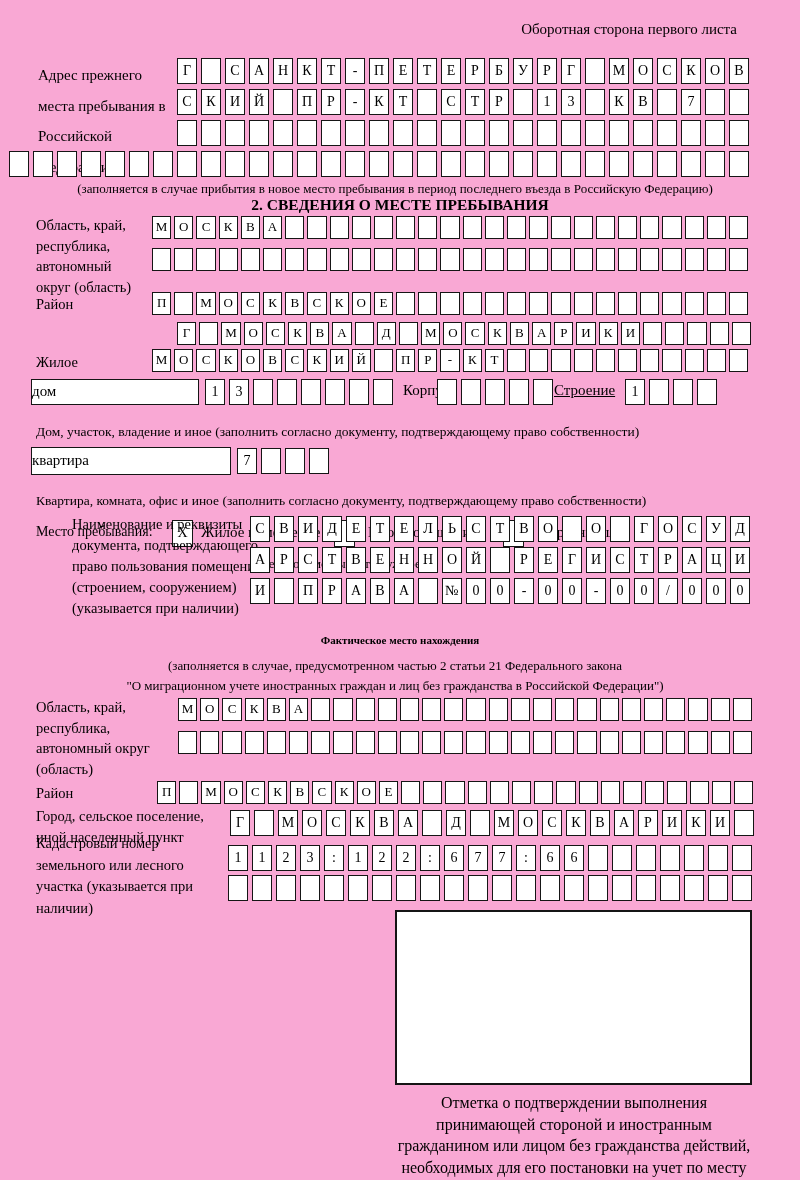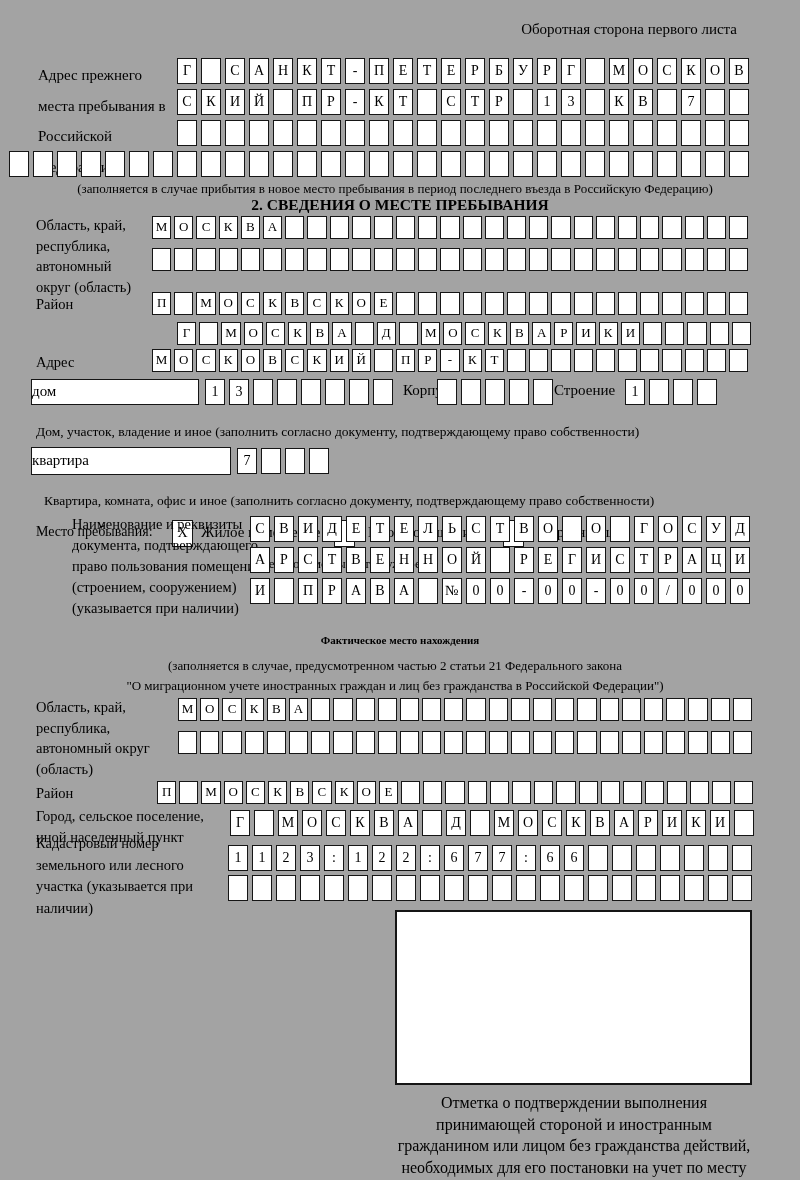--- a/index.html
+++ b/index.html
@@ -1,16 +1,16 @@
 <!DOCTYPE html>
 <html><head>
 <meta charset="utf-8">
 <style>
   html,body{margin:0;padding:0;background:#fff;}
-  .form{position:relative;width:800px;height:1180px;background:#a3a3a3;color:#000;
+  .form{position:relative;width:800px;height:1180px;background:#f9a8d4;color:#000;
         font-family:"Liberation Serif","DejaVu Serif",serif;overflow:hidden;}
   .abs{position:absolute;}
   .lbl{font-size:14.5px;line-height:20.5px;color:#000;}
   .cap{font-size:13px;color:#000;white-space:nowrap;}
   .ttl{font-weight:bold;font-size:15.5px;text-align:center;width:800px;left:0;}
   .cells{display:flex;}
   .cells .cell{box-sizing:border-box;border:1.6px solid #151515;background:#fff;
         text-align:center;flex:none;overflow:hidden;}
   .lg{gap:4px;}
   .lg .cell{width:20px;height:26px;font-size:14px;line-height:23px;}
@@ -259,21 +259,21 @@
       <span class="cell">И</span>
       <span class="cell">К</span>
       <span class="cell">И</span>
       <span class="cell"></span>
       <span class="cell"></span>
       <span class="cell"></span>
       <span class="cell"></span>
       <span class="cell"></span>
     </div>
 
-  <div class="abs lbl" style="left:36px;top:352px;">Адрес</div>
+  <div class="abs lbl" style="left:36px;top:352px;">Жилое</div>
   <div class="abs cells sm" style="left:152px;top:349px;">
       <span class="cell">М</span>
       <span class="cell">О</span>
       <span class="cell">С</span>
       <span class="cell">К</span>
       <span class="cell">О</span>
       <span class="cell">В</span>
       <span class="cell">С</span>
       <span class="cell">К</span>
       <span class="cell">И</span>
@@ -309,37 +309,37 @@
       <span class="cell"></span>
     </div>
   <div class="abs" style="left:403px;top:382px;font-size:15px;">Корпус</div>
   <div class="abs cells lg" style="left:437px;top:379px;">
       <span class="cell"></span>
       <span class="cell"></span>
       <span class="cell"></span>
       <span class="cell"></span>
       <span class="cell"></span>
     </div>
-  <div class="abs" style="left:554px;top:382px;font-size:15px;">Строение</div>
+  <div class="abs" style="left:554px;top:382px;font-size:15px;text-decoration:underline;">Строение</div>
   <div class="abs cells lg" style="left:625px;top:379px;">
       <span class="cell">1</span>
       <span class="cell"></span>
       <span class="cell"></span>
       <span class="cell"></span>
     </div>
   <div class="abs cap" style="left:36px;top:424px;font-size:13.5px;">Дом, участок, владение и иное (заполнить согласно документу, подтверждающему право собственности)</div>
 
   <div class="wbox" style="left:31px;top:447px;width:200px;height:28px;line-height:25px;">квартира</div>
   <div class="abs cells lg" style="left:237px;top:448px;">
       <span class="cell">7</span>
       <span class="cell"></span>
       <span class="cell"></span>
       <span class="cell"></span>
     </div>
-  <div class="abs cap" style="left:36px;top:493px;font-size:13.5px;margin-left:8px;">Квартира, комната, офис и иное (заполнить согласно документу, подтверждающему право собственности)</div>
+  <div class="abs cap" style="left:36px;top:493px;font-size:13.5px;">Квартира, комната, офис и иное (заполнить согласно документу, подтверждающему право собственности)</div>
 
   <div class="abs" style="left:36px;top:524px;font-size:14px;text-align:center;">Место пребывания:</div>
   <div class="chk" style="left:172px;top:520px;">X</div>
   <div class="abs" style="left:201px;top:524px;font-size:15px;">Жилое помещение</div>
   <div class="chk" style="left:334px;top:520px;"></div>
   <div class="abs" style="left:368px;top:524px;font-size:15px;">Иное помещение</div>
   <div class="chk" style="left:503px;top:520px;"></div>
   <div class="abs" style="left:546px;top:524px;font-size:15px;">Организация</div>
   <div class="abs cap center" style="left:140px;top:556px;width:400px;">(Необходимо выбрать нужное)</div>
 

